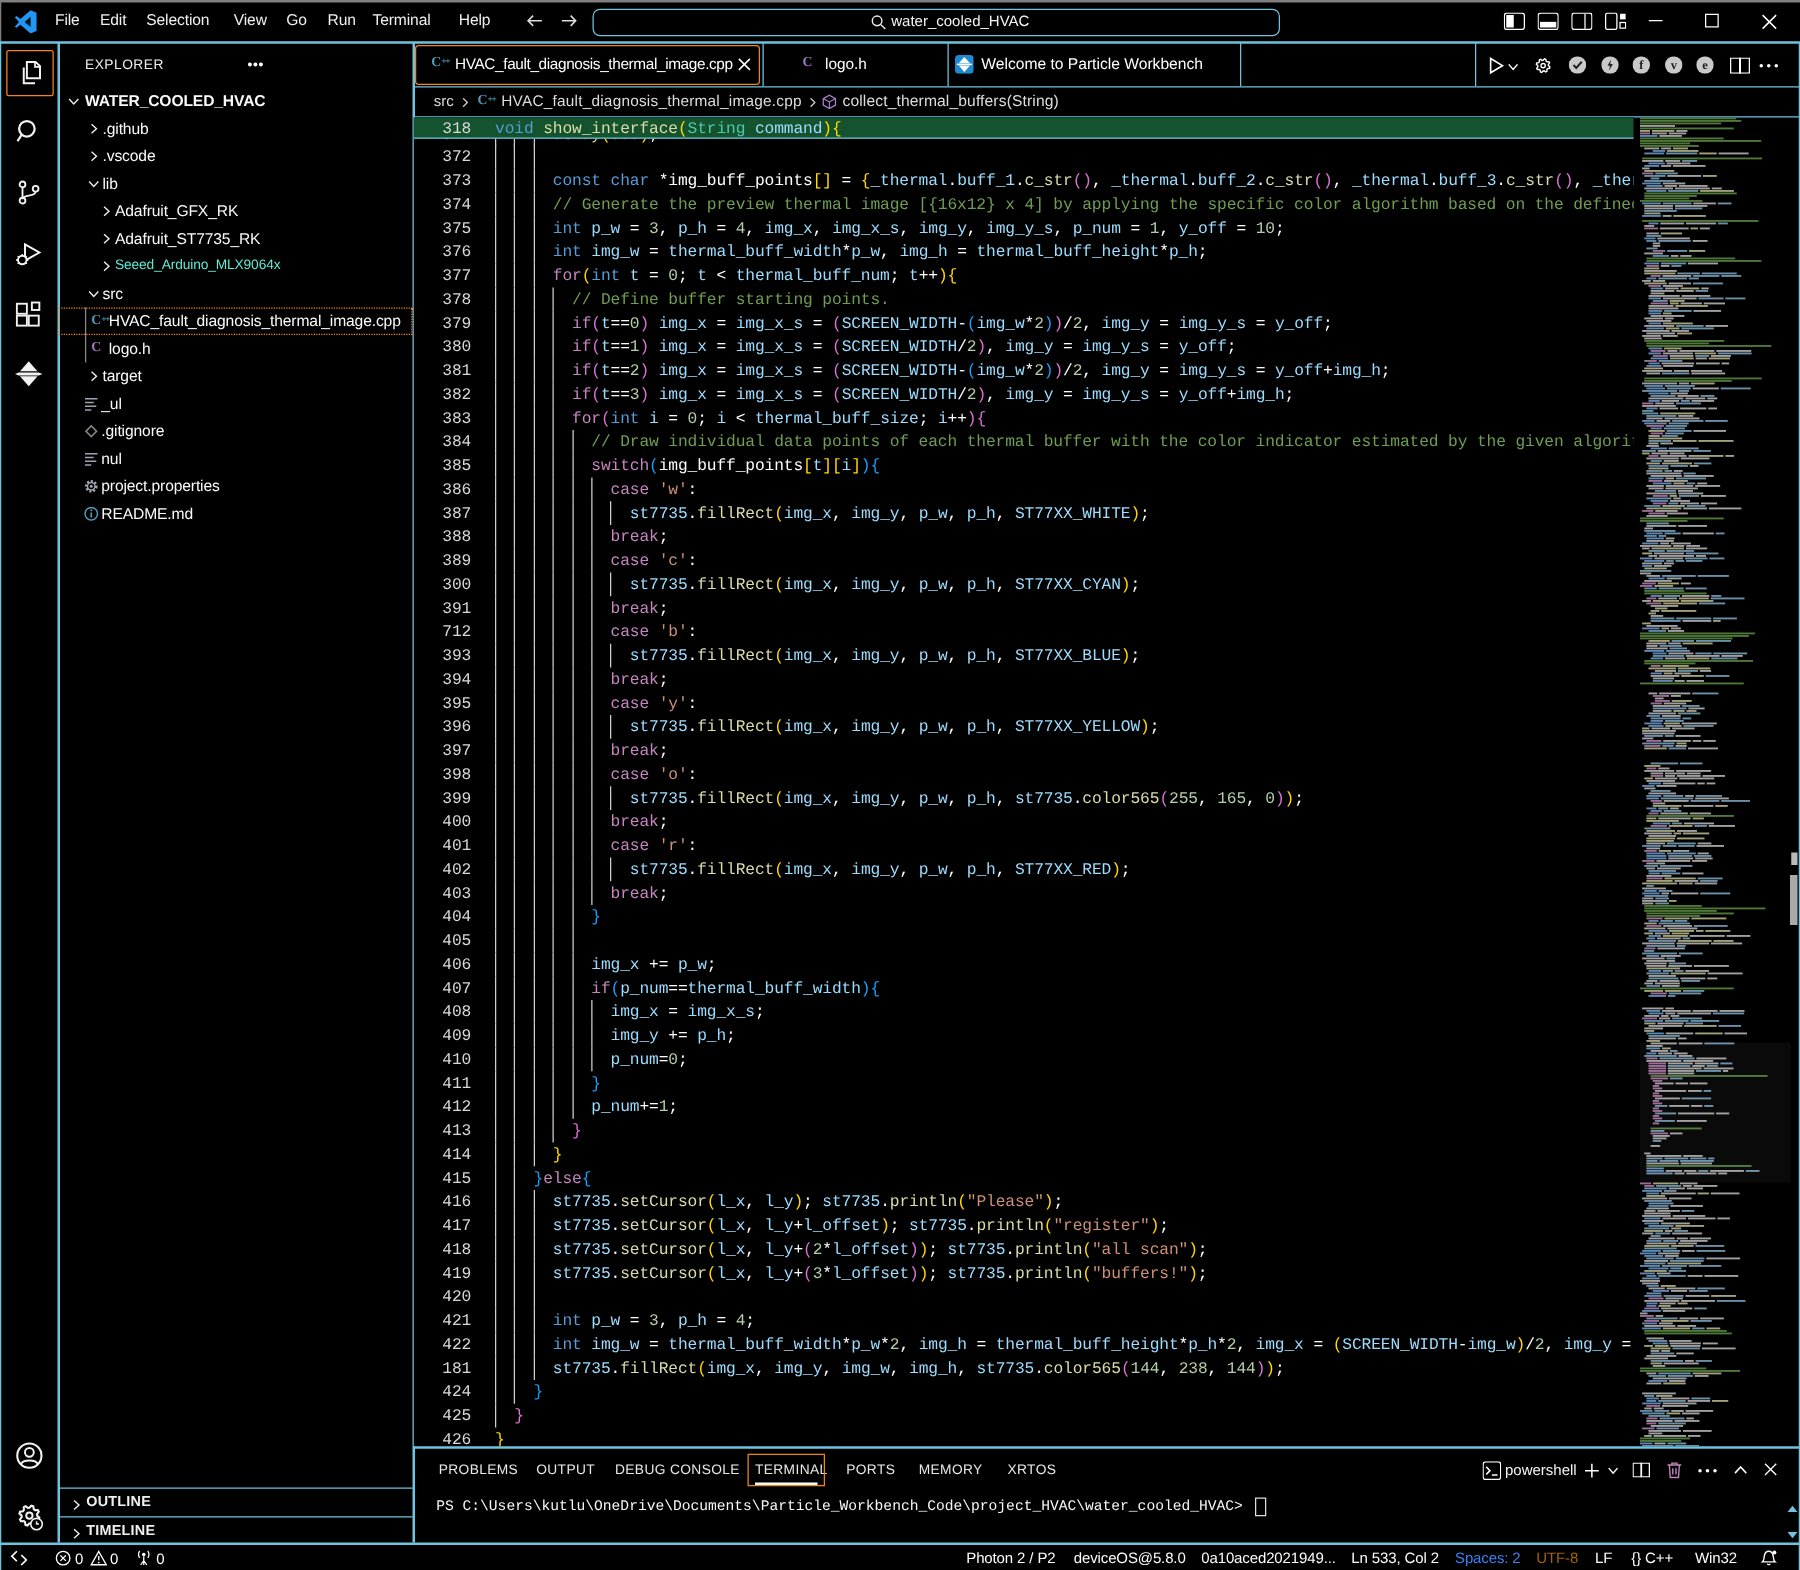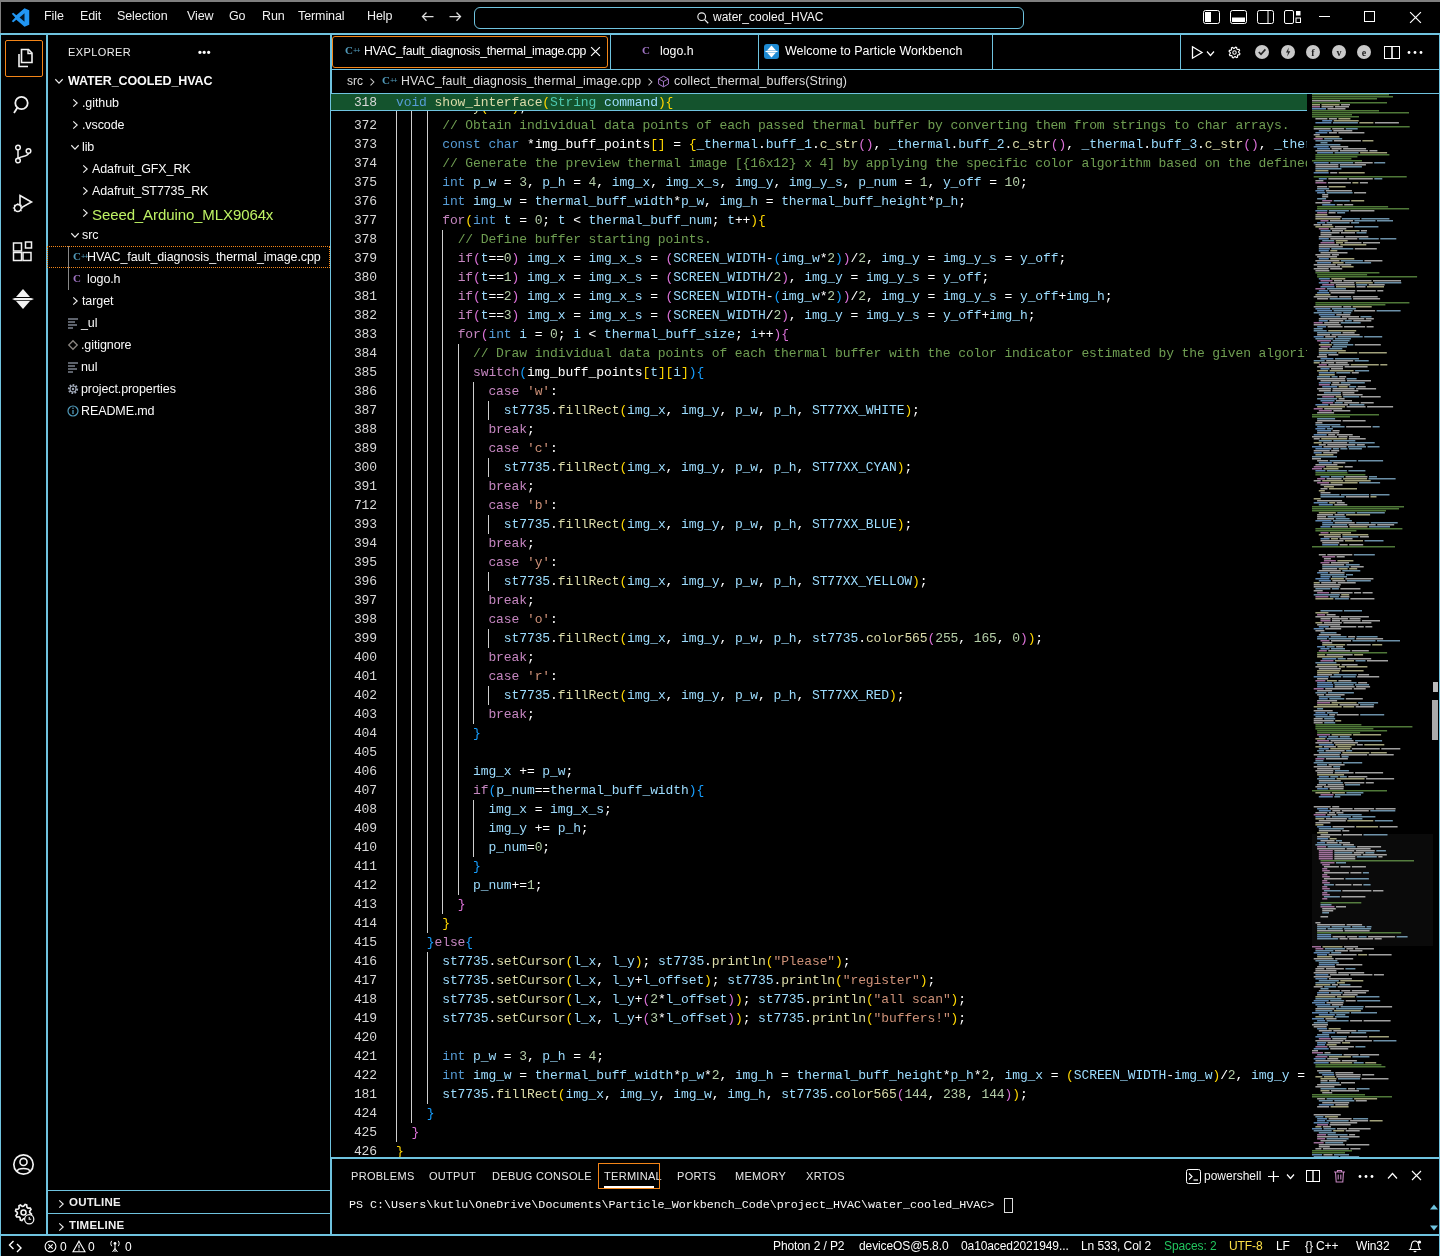--- a/index.html
+++ b/index.html
@@ -125,21 +125,21 @@
     <path d="M6 3.8 L10.5 8 L6 12.2" stroke="#eee" stroke-width="1.3" fill="none"></path>
   </svg>
 <div class="a" style="left:92px;top:162px;font-size:12.5px;letter-spacing:-0.1px;color:#fafafa">Adafruit_GFX_RK</div>
 <svg class="a" style="left:78px;top:184px" width="14" height="14" viewBox="0 0 16 16">
     <path d="M6 3.8 L10.5 8 L6 12.2" stroke="#eee" stroke-width="1.3" fill="none"></path>
   </svg>
 <div class="a" style="left:92px;top:184px;font-size:12.5px;letter-spacing:-0.1px;color:#fafafa">Adafruit_ST7735_RK</div>
 <svg class="a" style="left:78px;top:206px" width="14" height="14" viewBox="0 0 16 16">
     <path d="M6 3.8 L10.5 8 L6 12.2" stroke="#eee" stroke-width="1.3" fill="none"></path>
   </svg>
-<div class="a" style="left:92px;top:206px;font-size:15px;letter-spacing:-0.1px;color:#bef264">Seeed_Arduino_MLX9064x</div>
+<div class="a" style="left:92px;top:206px;font-size:11px;letter-spacing:-0.1px;color:#5eead4">Seeed_Arduino_MLX9064x</div>
 <svg class="a" style="left:68px;top:228px" width="14" height="14" viewBox="0 0 16 16">
     <path d="M3.8 6 L8 10.5 L12.2 6" stroke="#eee" stroke-width="1.3" fill="none"></path>
   </svg>
 <div class="a" style="left:82px;top:228px;font-size:12.5px;letter-spacing:-0.1px;color:#fafafa">src</div>
 <div class="a" style="left:73px;top:250px;font-size:11px;font-weight:bold;color:#519aba;font-family:'Liberation Serif',serif">C<span style="font-size:7.5px;vertical-align:1.5px;letter-spacing:-1px">++</span></div>
 <div class="a" style="left:87px;top:250px;font-size:12.5px;letter-spacing:-0.1px;color:#fafafa">HVAC_fault_diagnosis_thermal_image.cpp</div>
 <div class="a" style="left:73px;top:272px;font-size:11px;font-weight:bold;color:#a074c4;font-family:'Liberation Serif',serif">C</div>
 <div class="a" style="left:87px;top:272px;font-size:12.5px;letter-spacing:-0.1px;color:#fafafa">logo.h</div>
 <svg class="a" style="left:68px;top:294px" width="14" height="14" viewBox="0 0 16 16">
     <path d="M6 3.8 L10.5 8 L6 12.2" stroke="#eee" stroke-width="1.3" fill="none"></path>
@@ -268,21 +268,20 @@
 <div class="a" style="left:331px;top:94px;width:976px;height:1063px;overflow:hidden;background:#000">
 <div class="a" style="left:65.0px;top:4px;width:1px;height:19px;background:#cfcfcf"></div>
 <div class="a" style="left:80.4px;top:4px;width:1px;height:19px;background:#cfcfcf"></div>
 <div class="a" style="left:95.8px;top:4px;width:1px;height:19px;background:#cfcfcf"></div>
 <div class="a code" style="left:0;top:4px;width:46px;text-align:right;color:#d8d8d8">371</div>
 <div class="a code" style="left:65px;top:4px"><span style="color:#ffffff">      </span><span style="color:#DCDCAA">delay</span><span style="color:#FFD700">(</span><span style="color:#B5CEA8">500</span><span style="color:#FFD700">)</span><span style="color:#ffffff">;</span></div>
 <div class="a" style="left:65.0px;top:22px;width:1px;height:19px;background:#cfcfcf"></div>
 <div class="a" style="left:80.4px;top:22px;width:1px;height:19px;background:#cfcfcf"></div>
 <div class="a" style="left:95.8px;top:22px;width:1px;height:19px;background:#cfcfcf"></div>
 <div class="a code" style="left:0;top:22px;width:46px;text-align:right;color:#d8d8d8">372</div>
-<div class="a code" style="left:65px;top:22px"><span style="color:#ffffff">      </span><span style="color:#6F9E52">// Obtain individual data points of each passed thermal buffer by converting them from strings to char arrays.</span></div>
 <div class="a" style="left:65.0px;top:41px;width:1px;height:19px;background:#cfcfcf"></div>
 <div class="a" style="left:80.4px;top:41px;width:1px;height:19px;background:#cfcfcf"></div>
 <div class="a" style="left:95.8px;top:41px;width:1px;height:19px;background:#cfcfcf"></div>
 <div class="a code" style="left:0;top:41px;width:46px;text-align:right;color:#d8d8d8">373</div>
 <div class="a code" style="left:65px;top:41px"><span style="color:#ffffff">      </span><span style="color:#569CD6">const</span><span style="color:#ffffff"> </span><span style="color:#569CD6">char</span><span style="color:#ffffff"> *img_buff_points</span><span style="color:#FFD700">[]</span><span style="color:#ffffff"> = </span><span style="color:#FFD700">{</span><span style="color:#9CDCFE">_thermal</span><span style="color:#ffffff">.</span><span style="color:#9CDCFE">buff_1</span><span style="color:#ffffff">.</span><span style="color:#DCDCAA">c_str</span><span style="color:#DA70D6">()</span><span style="color:#ffffff">, </span><span style="color:#9CDCFE">_thermal</span><span style="color:#ffffff">.</span><span style="color:#9CDCFE">buff_2</span><span style="color:#ffffff">.</span><span style="color:#DCDCAA">c_str</span><span style="color:#DA70D6">()</span><span style="color:#ffffff">, </span><span style="color:#9CDCFE">_thermal</span><span style="color:#ffffff">.</span><span style="color:#9CDCFE">buff_3</span><span style="color:#ffffff">.</span><span style="color:#DCDCAA">c_str</span><span style="color:#DA70D6">()</span><span style="color:#ffffff">, </span><span style="color:#9CDCFE">_thermal</span></div>
 <div class="a" style="left:65.0px;top:60px;width:1px;height:19px;background:#cfcfcf"></div>
 <div class="a" style="left:80.4px;top:60px;width:1px;height:19px;background:#cfcfcf"></div>
 <div class="a" style="left:95.8px;top:60px;width:1px;height:19px;background:#cfcfcf"></div>
 <div class="a code" style="left:0;top:60px;width:46px;text-align:right;color:#d8d8d8">374</div>
 <div class="a code" style="left:65px;top:60px"><span style="color:#ffffff">      </span><span style="color:#6F9E52">// Generate the preview thermal image [{16x12} x 4] by applying the specific color algorithm based on the defined ranges.</span></div>
@@ -1815,21 +1814,21 @@
 <div class="a" style="left:88px;top:1240px;font-size:12px">0</div>
 <svg class="a" style="left:108px;top:1239px" width="14" height="14" viewBox="0 0 14 14">
     <circle cx="7" cy="4.5" r="1.4" fill="#fff"></circle>
     <path d="M7 6 V13 M3.8 1.8 C2.5 3.2 2.5 5.8 3.8 7.2 M10.2 1.8 C11.5 3.2 11.5 5.8 10.2 7.2 M4.5 13 L7 9.5 L9.5 13" stroke="#fff" stroke-width="1" fill="none"></path>
   </svg>
 <div class="a" style="left:125px;top:1240px;font-size:12px">0</div>
 <div class="a" style="left:773px;top:1239px;font-size:12px;letter-spacing:-0.1px;color:#fdfdfd">Photon 2 / P2</div>
 <div class="a" style="left:859px;top:1239px;font-size:12px;letter-spacing:-0.1px;color:#fdfdfd">deviceOS@5.8.0</div>
 <div class="a" style="left:961px;top:1239px;font-size:12px;letter-spacing:-0.1px;color:#fdfdfd">0a10aced2021949...</div>
 <div class="a" style="left:1081px;top:1239px;font-size:12px;letter-spacing:-0.1px;color:#fdfdfd">Ln 533, Col 2</div>
-<div class="a" style="left:1164px;top:1239px;font-size:12px;letter-spacing:-0.1px;color:#22c55e">Spaces: 2</div>
-<div class="a" style="left:1229px;top:1239px;font-size:12px;letter-spacing:-0.1px;color:#fde047">UTF-8</div>
+<div class="a" style="left:1164px;top:1239px;font-size:12px;letter-spacing:-0.1px;color:#3b82f6">Spaces: 2</div>
+<div class="a" style="left:1229px;top:1239px;font-size:12px;letter-spacing:-0.1px;color:#a16207">UTF-8</div>
 <div class="a" style="left:1276px;top:1239px;font-size:12px;letter-spacing:-0.1px;color:#fdfdfd">LF</div>
 <div class="a" style="left:1305px;top:1239px;font-size:12px;letter-spacing:-0.1px;color:#fdfdfd">{} C++</div>
 <div class="a" style="left:1356px;top:1239px;font-size:12px;letter-spacing:-0.1px;color:#fdfdfd">Win32</div>
 <svg class="a" style="left:1408px;top:1239px" width="14" height="14" viewBox="0 0 14 14">
     <path d="M2 10.5 C3.3 9.5 3.2 7 3.5 5.5 C3.9 3.3 5.3 2 7 2 C8.7 2 10.1 3.3 10.5 5.5 C10.8 7 10.7 9.5 12 10.5 Z" stroke="#fff" stroke-width="1.1" fill="none"></path>
     <path d="M5.8 12 a1.4 1.4 0 0 0 2.4 0" stroke="#fff" stroke-width="1.1" fill="none"></path>
     <circle cx="11.5" cy="3" r="1.6" fill="#fff"></circle>
   </svg>
 </body></html>

